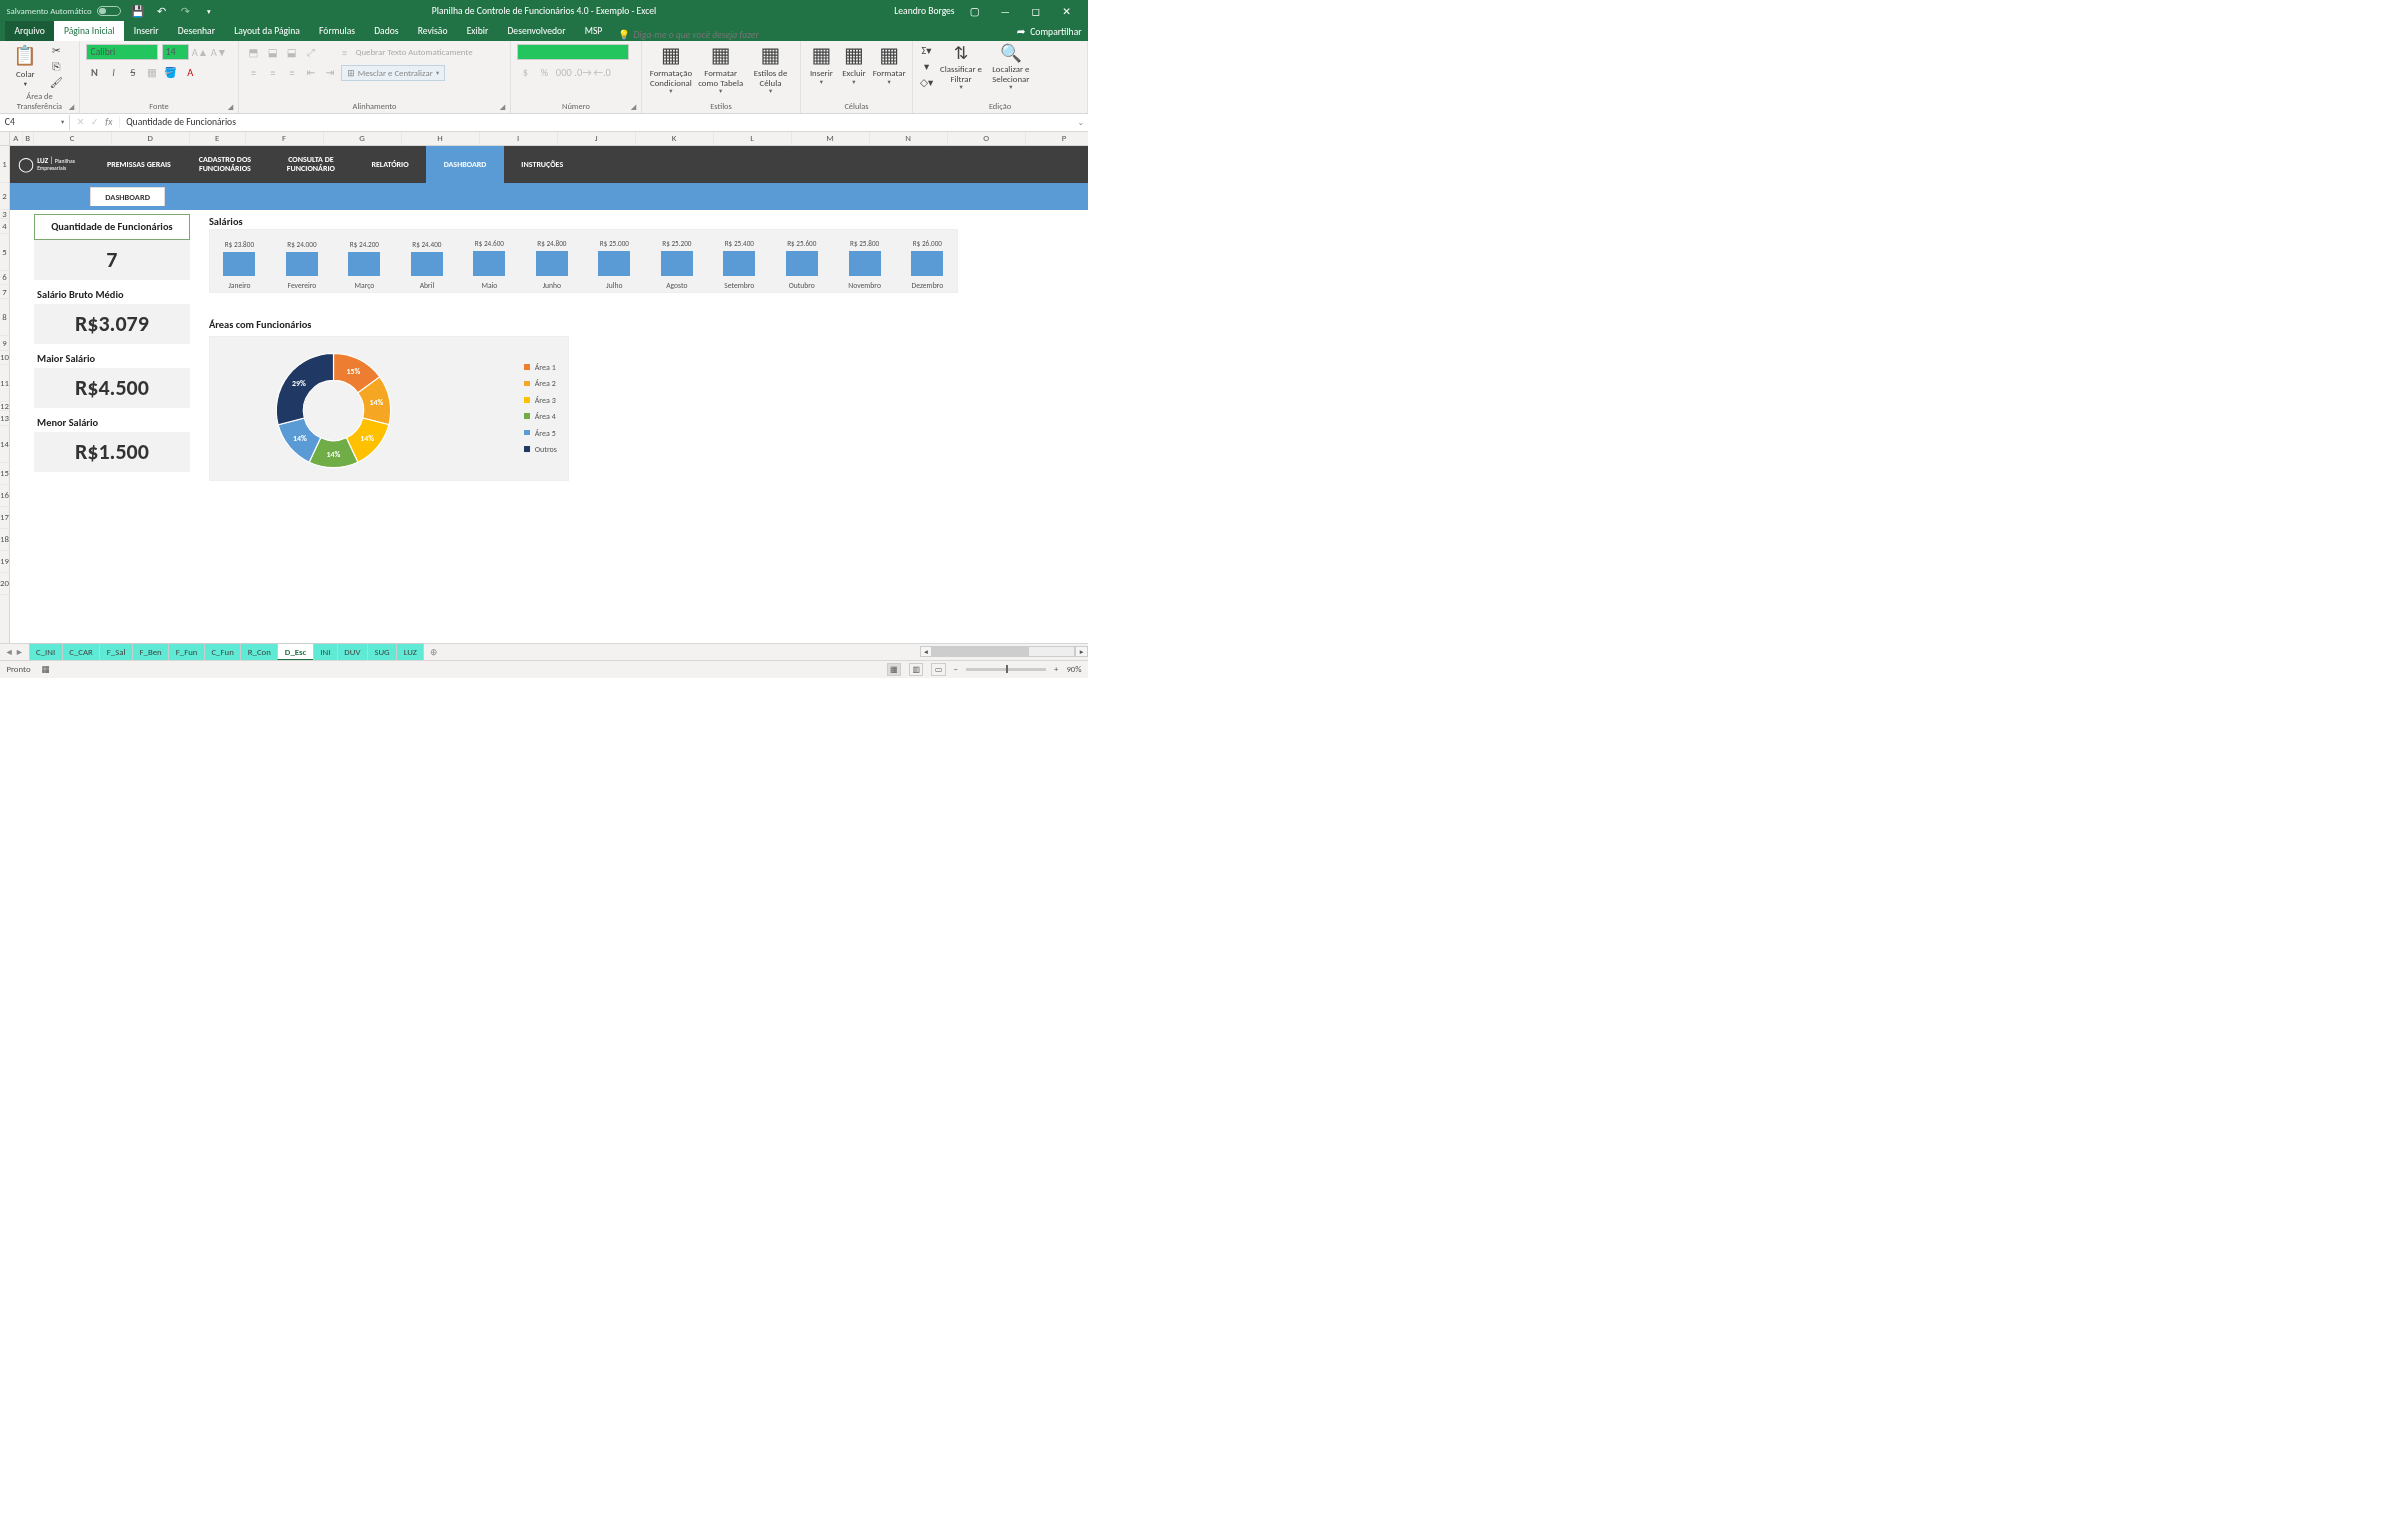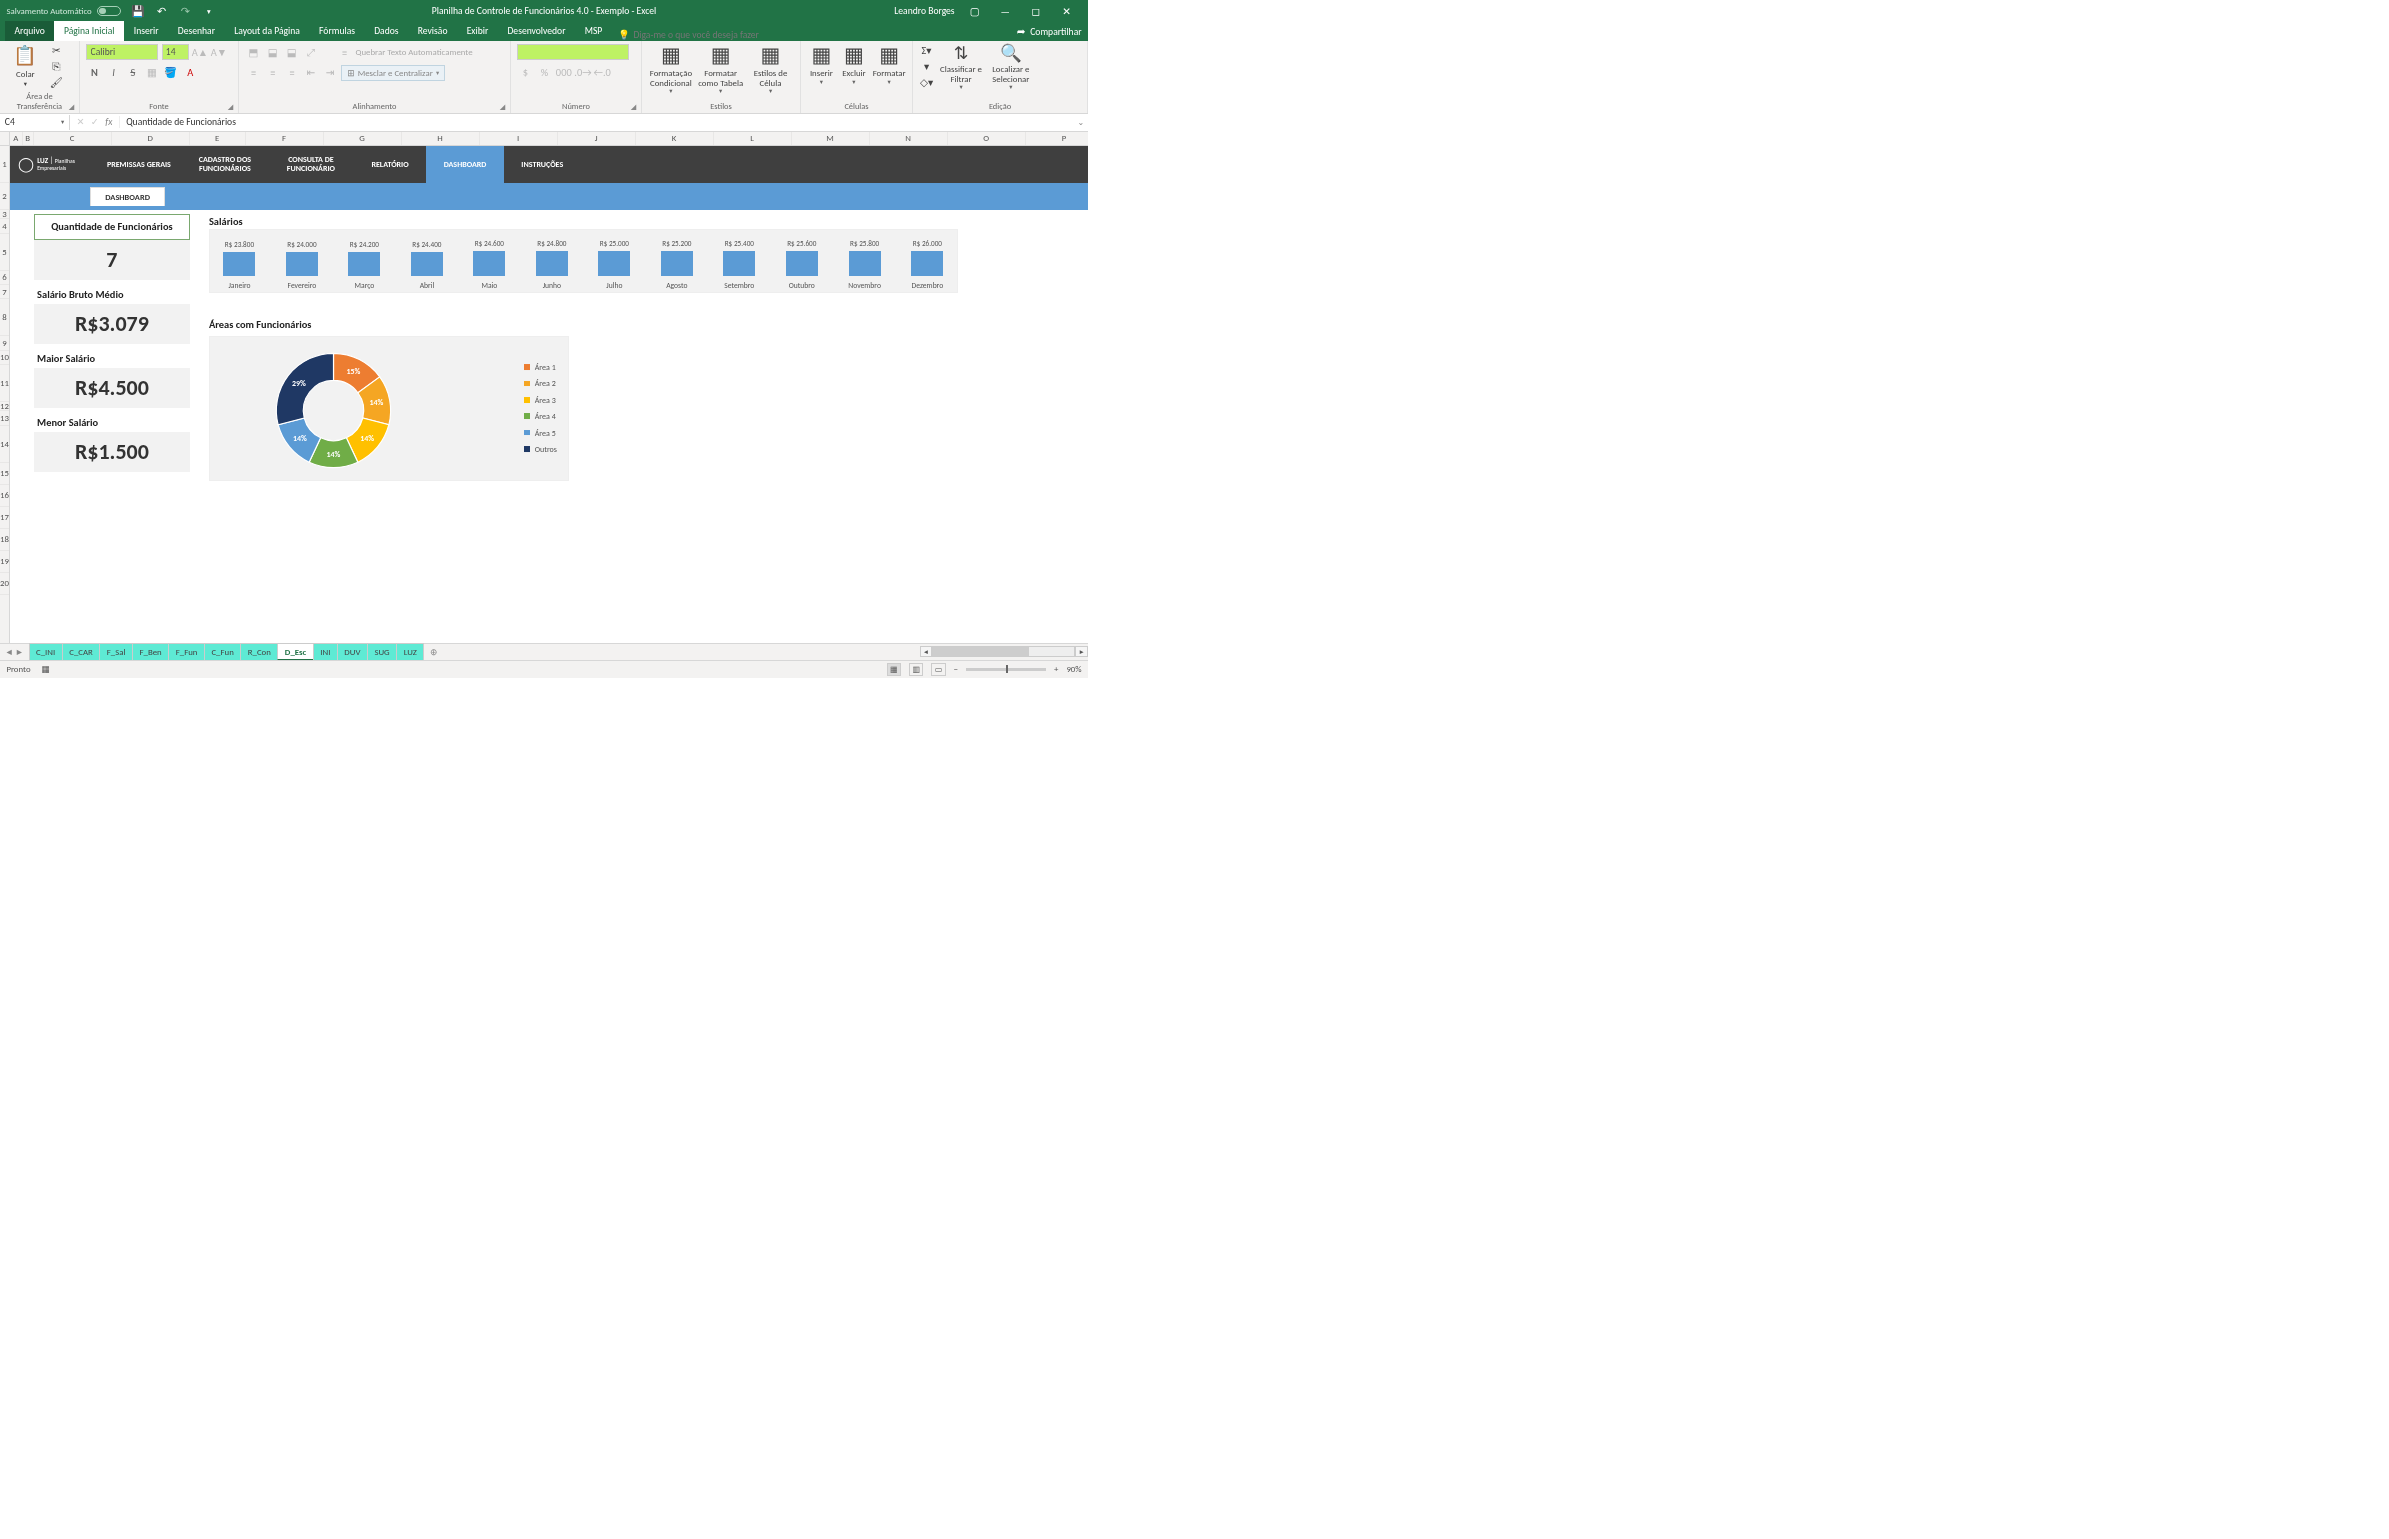--- a/index.html
+++ b/index.html
@@ -16,33 +16,33 @@
 .toggle::after { content:""; position:absolute; width:6.4px; height:6.4px; background:#a5d0b7; border-radius:50%; top:0.8px; left:1.6px; }
 .qat-icon { width:12.7px; height:12.7px; display:flex; align-items:center; justify-content:center; color:#fff; font-size:11px;}
 
 
 .ribbon-tabs { background: #217346; height: 19px; display: flex; align-items: flex-end; padding-left: 4.8px; color: #fff; font-size: 9.6px; position: relative; }
 .ribbon-tab { padding: 4px 9.6px 4px; cursor: default; }
 .ribbon-tab.active { background: #fff; color: #217346; }
 .ribbon-tab.file { background: #1a5c38; color: #fff; }
 .ribbon-right { position: absolute; right: 6.4px; top: 3.2px; display: flex; align-items: center; gap: 4.8px; font-size: 9.6px; }
 .tellme { display:flex; align-items:center; gap:3.2px; color:#eaf4ee; font-size:9.6px;}
-.tellme input { background: transparent; border: none; color: #d0e8db; width: 127px; outline: none; font-size: 9.6px; }
+.tellme input { background: transparent; border: none; color: #d0e8db; width: 127px; outline: none; font-size: 9.6px; font-style: italic; }
 
 
 .ribbon { background: #f3f2f1; border-bottom: 0.8px solid #d7d7d7; height: 73px; display: flex; }
 .group { border-right: 0.8px solid #e1e1e1; padding: 3.2px 6.4px 1.6px; display: flex; flex-direction: column; justify-content: space-between; }
 .group-label { text-align:center; font-size:8.4px; color:#666; padding-top:1.6px; position:relative; }
 .group-label .launcher { position:absolute; right:-1.6px; bottom:0; font-size:7.2px; color:#888;}
 .group-body { display:flex; align-items:flex-start; gap:4.8px; flex:1; }
 .bigbtn { display:flex; flex-direction:column; align-items:center; justify-content:center; gap:1.6px; width:38px; font-size:8.8px; color:#444; }
 .bigbtn .icon { font-size:19px; }
 .smallcol { display:flex; flex-direction:column; gap:3.2px; }
 .smallicon { width:14.3px; height:12.7px; display:flex; align-items:center; justify-content:center; color:#444; font-size:10.4px;}
-.fontsel { border:0.8px solid #ccc; background:#bef264; height:16px; font-size:9.6px; padding:0.8px 3.2px; color:#555; }
+.fontsel { border:0.8px solid #ccc; background:#22c55e; height:16px; font-size:9.6px; padding:0.8px 3.2px; color:#555; }
 .fontrow { display:flex; gap:3.2px; align-items:center; }
 .iconbtn { width:16px; height:16px; display:flex; align-items:center; justify-content:center; color:#666; font-size:10.4px;}
 .iconbtn.dis { color:#bbb; }
 .merge-btn { border:0.8px solid #c0d4e0; background:#eaf1f6; padding:0.8px 4.8px; font-size:8.8px; color:#888; display:flex; align-items:center; gap:3.2px; height:16px;}
 .split-btn { display:flex; flex-direction:column; align-items:center; width:45px; font-size:8.8px; color:#444; text-align:center; line-height:1.1;}
 .split-btn .icon { font-size:21px; color:#444; margin-bottom:1.6px; }
 .split-btn .arrow { font-size:6.4px; color:#666;}
 
 
 .fxbar { display:flex; align-items:center; height:17.5px; border-bottom:0.8px solid #d7d7d7; background:#fff; }

